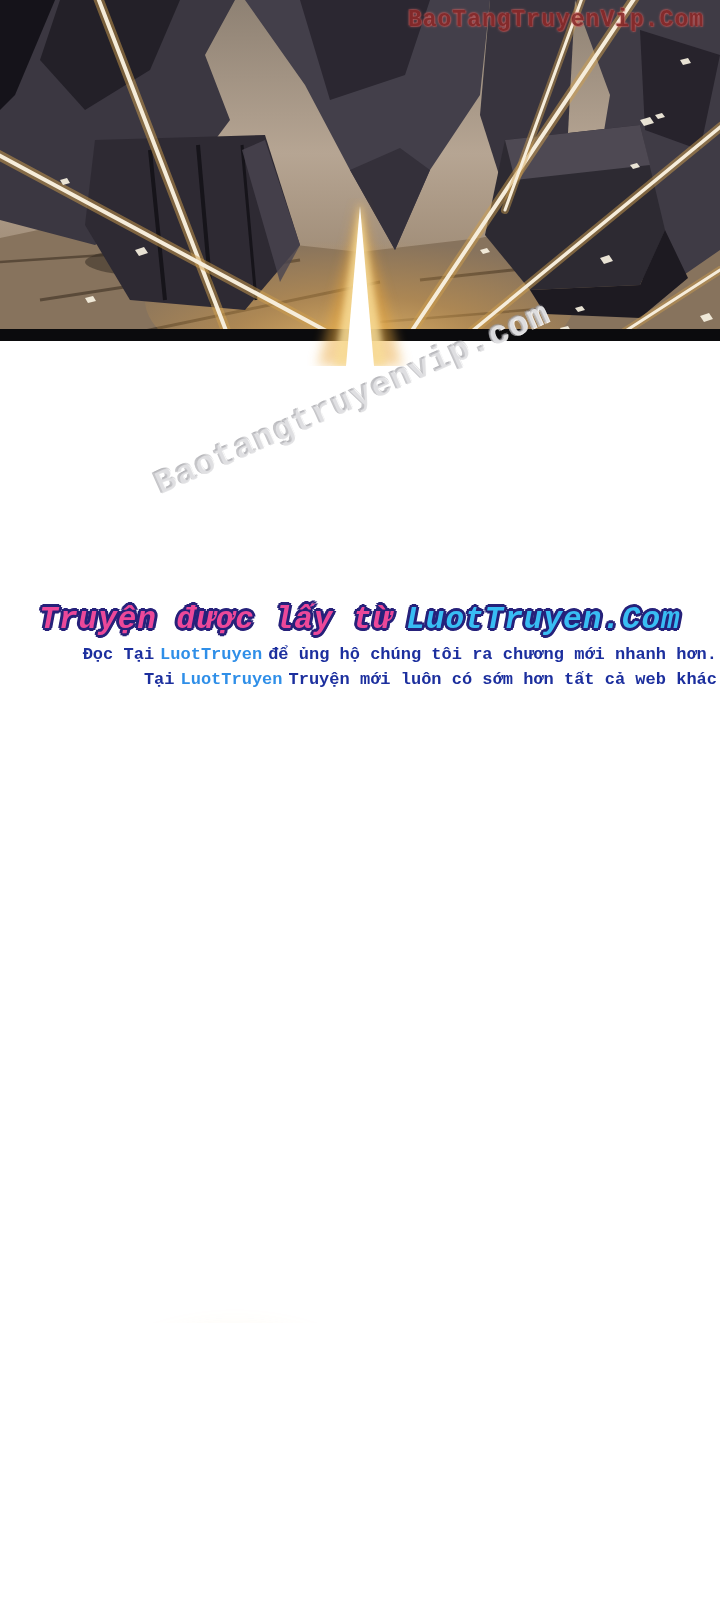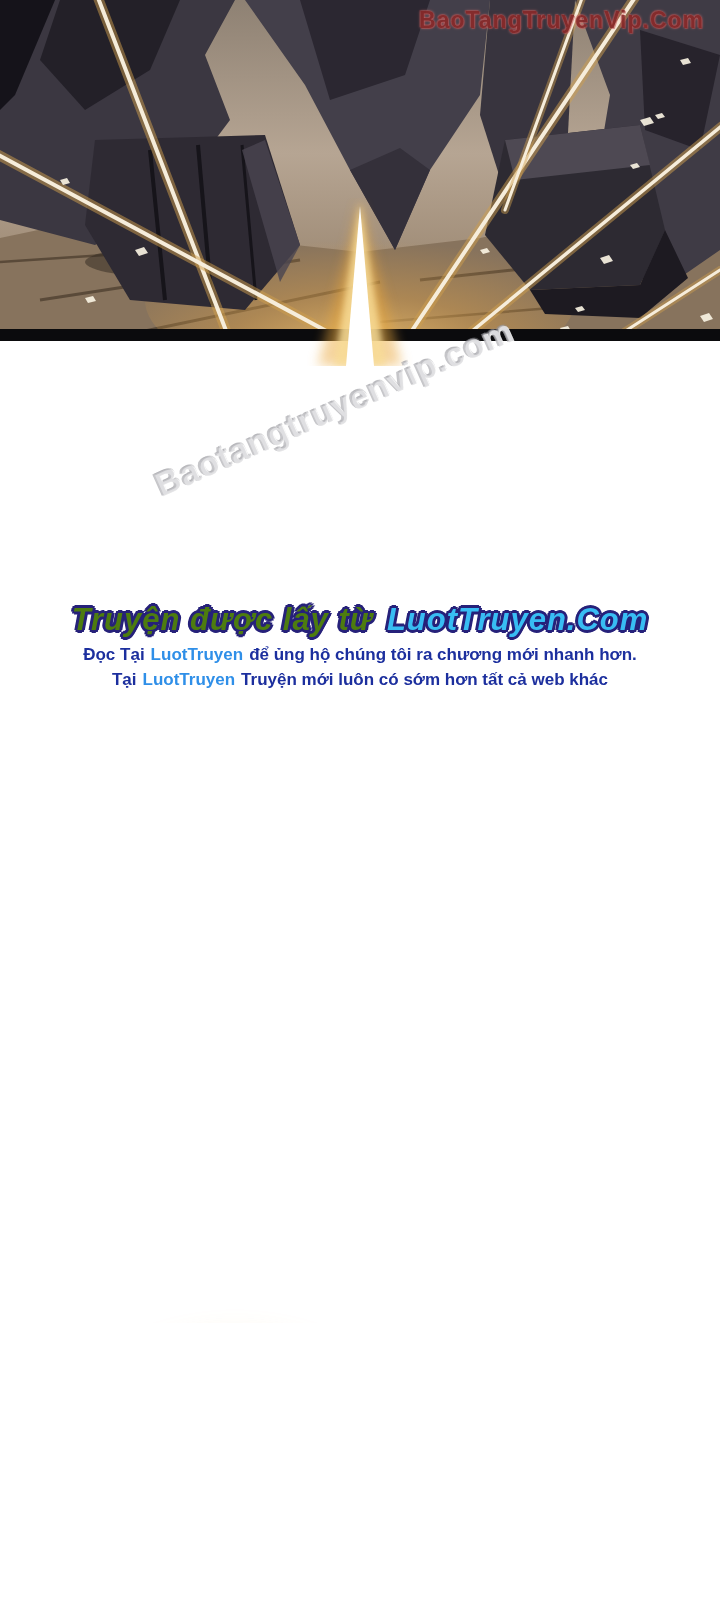--- a/index.html
+++ b/index.html
@@ -1,17 +1,17 @@
 <!DOCTYPE html>
 <html><head>
 <meta charset="utf-8">
 <style>
   html,body{margin:0;padding:0;background:#ffffff;}
   .page{position:relative;width:720px;height:1323px;background:#ffffff;overflow:hidden;
-        font-family:Liberation Sans, sans-serif;}
+        font-family:Liberation Mono, monospace;}
 
   
   .panel-top{position:absolute;left:0;top:0;width:720px;height:341px;}
   .panel-top svg{display:block;}
   .wm-top-right{position:absolute;top:7px;right:16px;font-size:23px;font-weight:800;
     color:#8a2a2a;letter-spacing:1px;
     text-shadow:0 0 3px rgba(226,120,120,.95),1px 1px 0 rgba(170,60,60,.55),-1px -1px 0 rgba(170,60,60,.45);
     opacity:.92;z-index:4;}
 
   
@@ -37,27 +37,27 @@
     text-shadow:1px 1px 0 rgba(255,255,255,.85),-1px -1px 0 rgba(150,150,155,.55),
                 1px -1px 0 rgba(150,150,155,.35),-1px 1px 0 rgba(255,255,255,.5);
     z-index:5;pointer-events:none;}
   .wm-diag1{left:140px;top:390px;width:380px;font-size:34px;transform:rotate(-24deg);}
   .wm-diag2{left:145px;top:1482px;width:440px;font-size:40px;transform:rotate(-23deg);}
 
   
   .credits{position:absolute;left:0;top:599px;width:720px;text-align:center;z-index:2;}
   .credit-headline{font-size:31px;font-weight:800;font-style:italic;line-height:42px;letter-spacing:1px;}
   .credit-headline .tok{margin:0 7px;}
-  .hl-yellow{color:#4d7c0f;
+  .hl-yellow{color:#ec4899;
     text-shadow:-3px 0 #26217a,3px 0 #26217a,0 -3px #26217a,0 3px #26217a,
                 -2px -2px #26217a,2px 2px #26217a,-2px 2px #26217a,2px -2px #26217a;}
   .hl-cyan{color:#38bdf3;
     text-shadow:-3px 0 #26217a,3px 0 #26217a,0 -3px #26217a,0 3px #26217a,
                 -2px -2px #26217a,2px 2px #26217a,-2px 2px #26217a,2px -2px #26217a;}
-  .credit-line{font-size:17px;font-weight:700;color:#1c2f9e;line-height:23px;margin-top:2px;}
+  .credit-line{font-size:17px;font-weight:700;color:#1c2f9e;line-height:23px;margin-top:2px;text-align:right;}
   .credit-line:first-of-type{margin-top:9px;}
   .credit-line .link{color:#2f8fe8;}
   .credit-line .tok{margin:0 3px;}
 
   
   .bar{position:absolute;background:#0c0c0e;z-index:1;}
   .bar-left{left:0;top:1575px;width:70px;height:8px;}
   .bar-right{left:380px;top:1576px;width:340px;height:9px;}
   .floor-right{position:absolute;left:380px;top:1585px;z-index:1;}
   .floor-left{position:absolute;left:0;top:1583px;width:60px;height:17px;background:#d8c6aa;z-index:1;}

